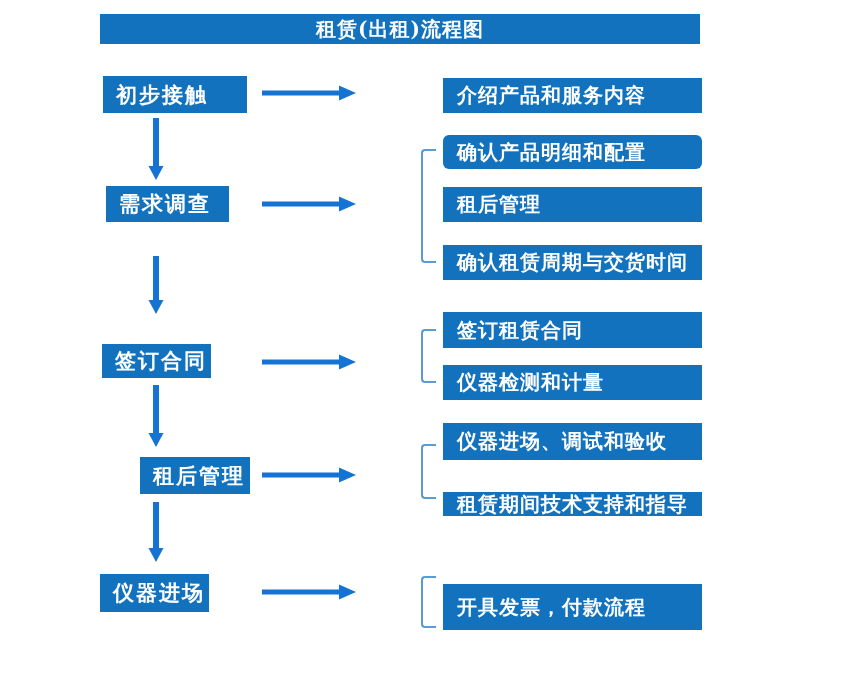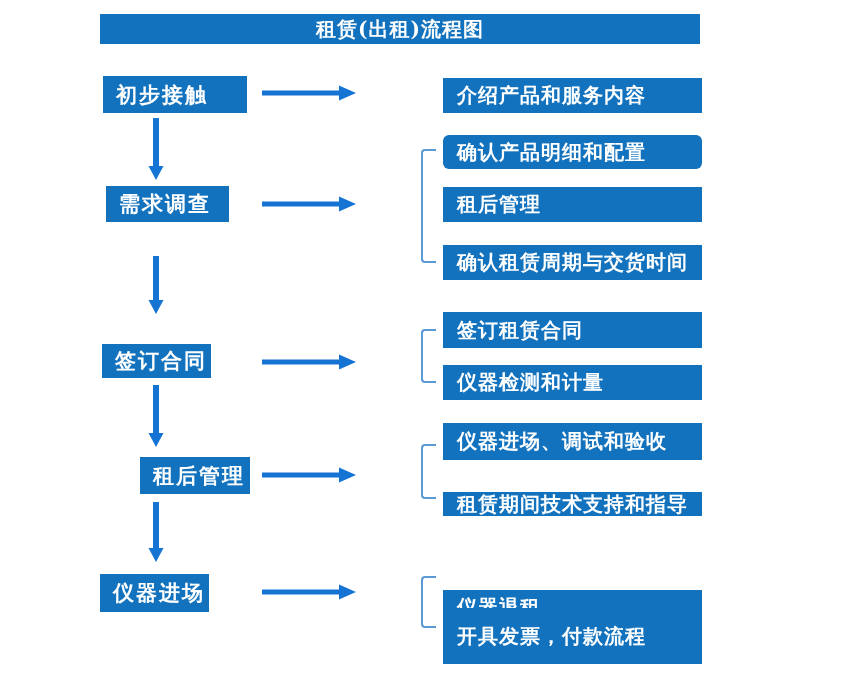--- a/index.html
+++ b/index.html
@@ -88,21 +88,21 @@
   <div class="detail-box" style="top:187px; height:35px;">租后管理</div>
   <div class="detail-box" style="top:245px; height:35px;">确认租赁周期与交货时间</div>
 
   <div class="detail-box" style="top:312px; height:36px;">签订租赁合同</div>
   <div class="detail-box" style="top:365px; height:35px;">仪器检测和计量</div>
 
   <div class="detail-box" style="top:423px; height:37px;">仪器进场、调试和验收</div>
   <div class="detail-box" style="top:492px; height:24px;">租赁期间技术支持和指导</div>
 
   <div class="detail-box" style="top:590px; height:35px;">仪器退租</div>
-  <div class="detail-box" style="top:608px; height:56px;">开具发票，付款流程</div>
+  <div class="detail-box" style="top:584px; height:46px;">开具发票，付款流程</div>
 
   <div class="bracket" style="top:149px; height:114px;"></div>
   <div class="bracket" style="top:329px; height:54px;"></div>
   <div class="bracket" style="top:444px; height:55px;"></div>
   <div class="bracket" style="top:576px; height:52px;"></div>
 
   <div class="h-arrow" style="left:261px; top:84px;">
     <svg width="96" height="18" viewBox="0 0 96 18">
       <line x1="1" y1="9" x2="80" y2="9" stroke="var(--arrow-blue,#1573D4)" stroke-width="5"></line>
       <polygon points="78,1.5 95,9 78,16.5" fill="var(--arrow-blue,#1573D4)"></polygon>

